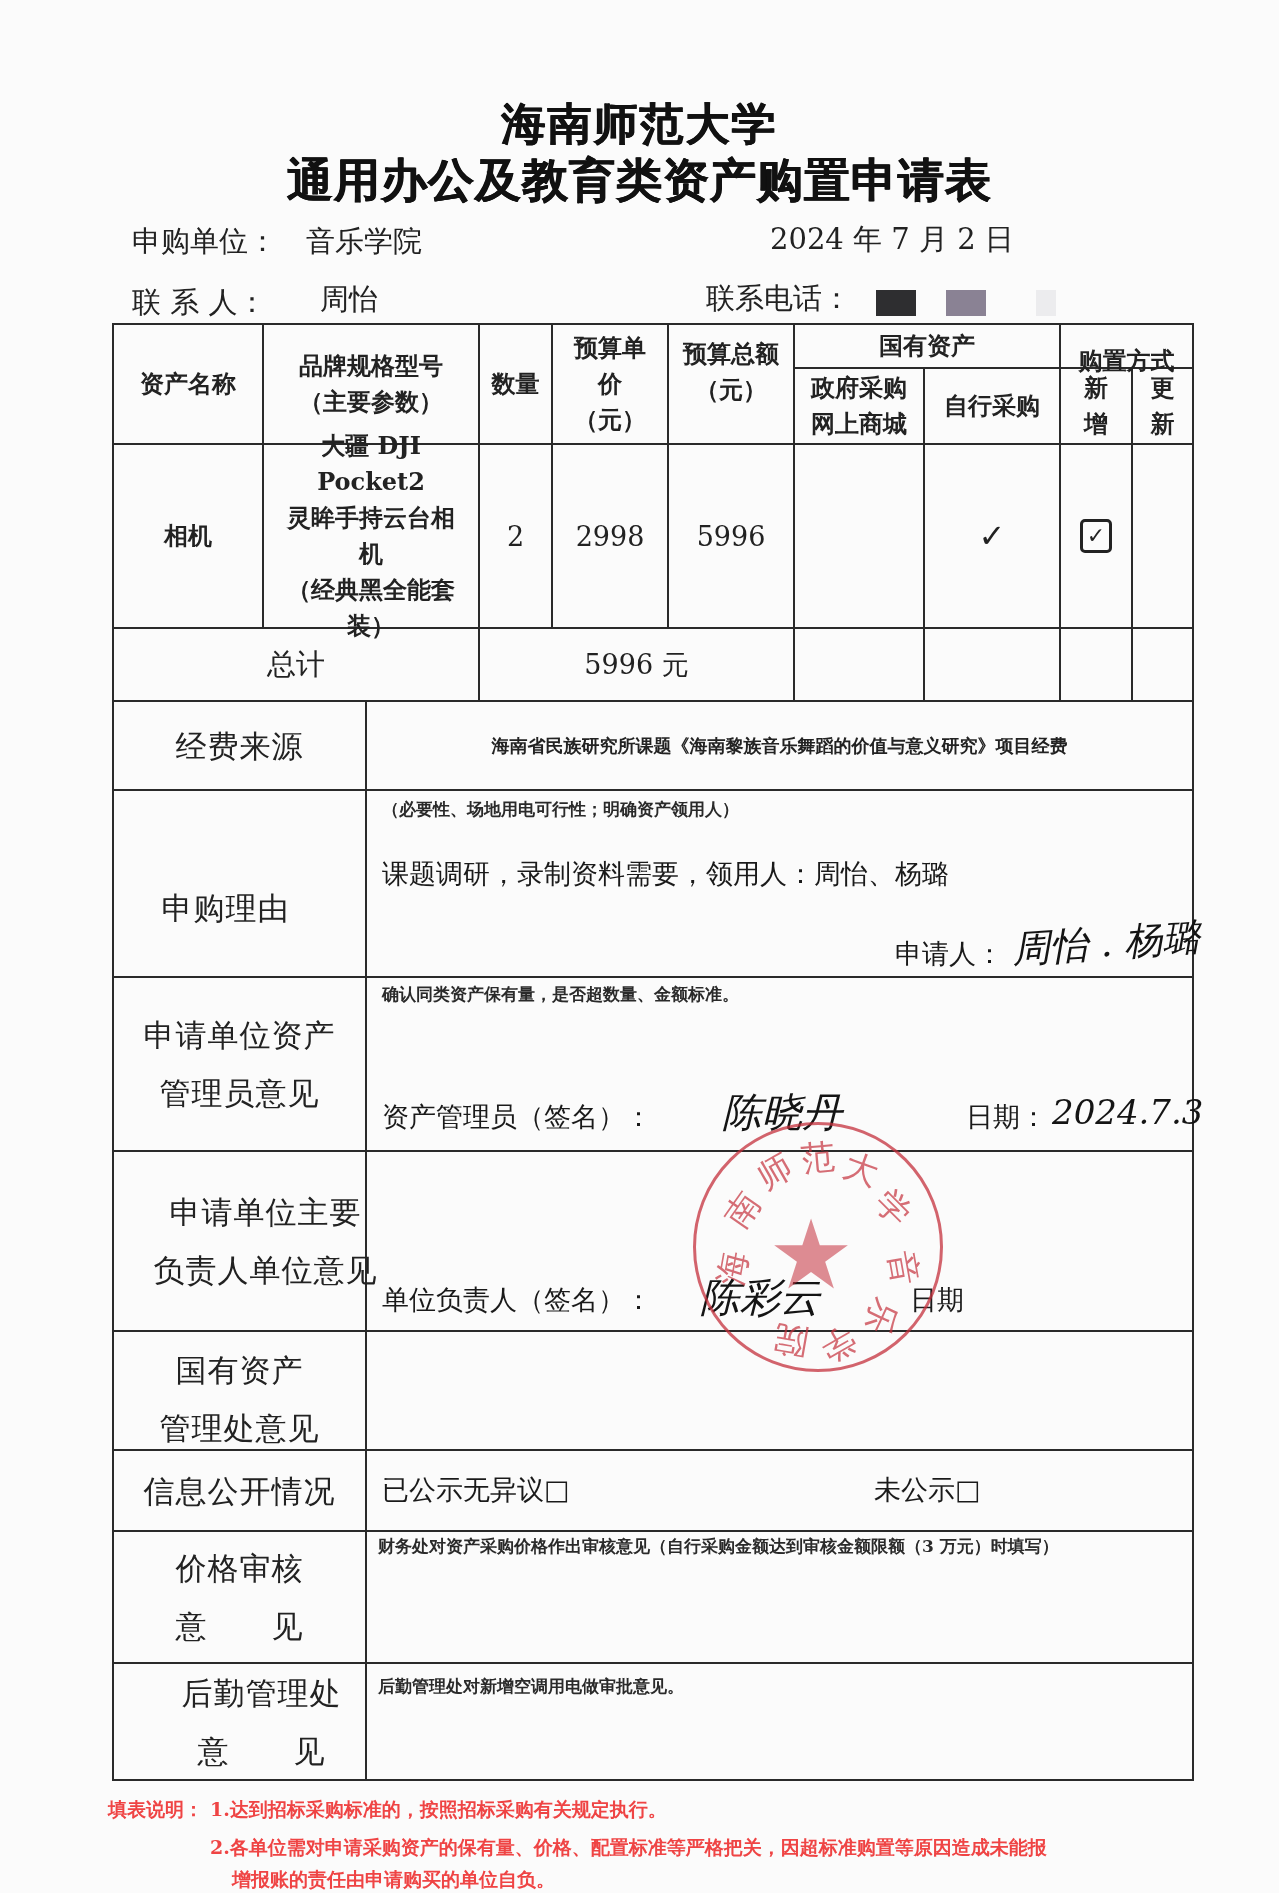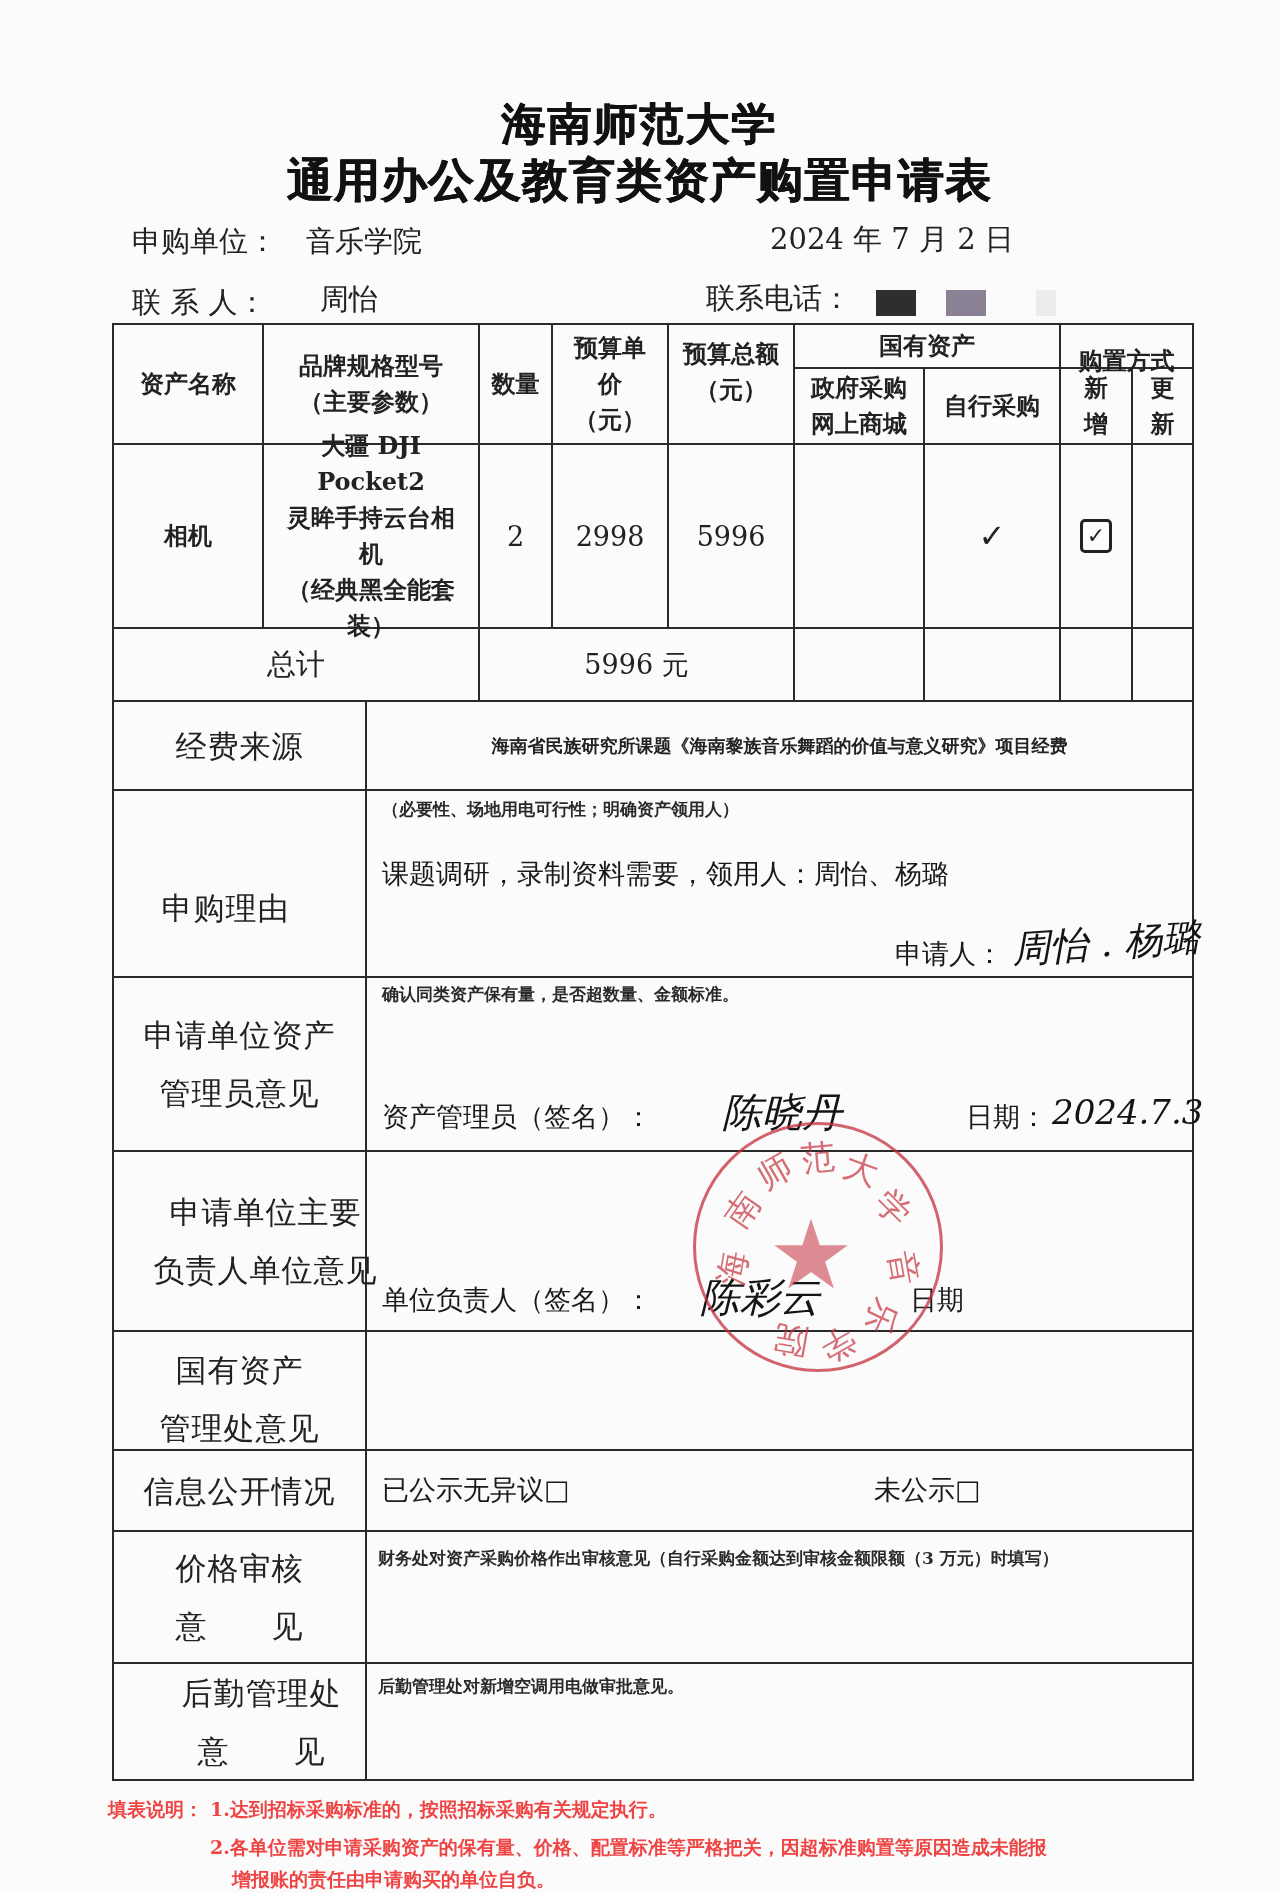--- a/index.html
+++ b/index.html
@@ -192,21 +192,21 @@
 
 <div class="cell label" style="left:114px; top:1332px; width:251px; height:133px; white-space:pre-line;">国有资产
 管理处意见</div>
 
 <div class="cell label" style="left:114px; top:1451px; width:251px; height:79px;">信息公开情况</div>
 <div class="abs body-text" style="left:382px; top:1472px;">已公示无异议□</div>
 <div class="abs body-text" style="left:874px; top:1472px;">未公示□</div>
 
 <div class="cell label" style="left:114px; top:1532px; width:251px; height:130px; white-space:pre-line;">价格审核
 意　　见</div>
-<div class="abs hint" style="left:378px; top:1535px;margin-top:12px;">财务处对资产采购价格作出审核意见（自行采购金额达到审核金额限额（3 万元）时填写）</div>
+<div class="abs hint" style="left:378px; top:1535px;">财务处对资产采购价格作出审核意见（自行采购金额达到审核金额限额（3 万元）时填写）</div>
 
 <div class="cell label" style="left:114px; top:1664px; width:251px; height:115px; white-space:pre-line;padding-left:44px;">后勤管理处
 意　　见</div>
 <div class="abs hint" style="left:378px; top:1675px;">后勤管理处对新增空调用电做审批意见。</div>
 
 <div class="abs notes" style="left:108px; top:1797px;">填表说明：</div>
 <div class="abs notes" style="left:210px; top:1797px;">1.达到招标采购标准的，按照招标采购有关规定执行。</div>
 <div class="abs notes" style="left:210px; top:1835px;">2.各单位需对申请采购资产的保有量、价格、配置标准等严格把关，因超标准购置等原因造成未能报</div>
 <div class="abs notes" style="left:232px; top:1867px;">增报账的责任由申请购买的单位自负。</div>
 

